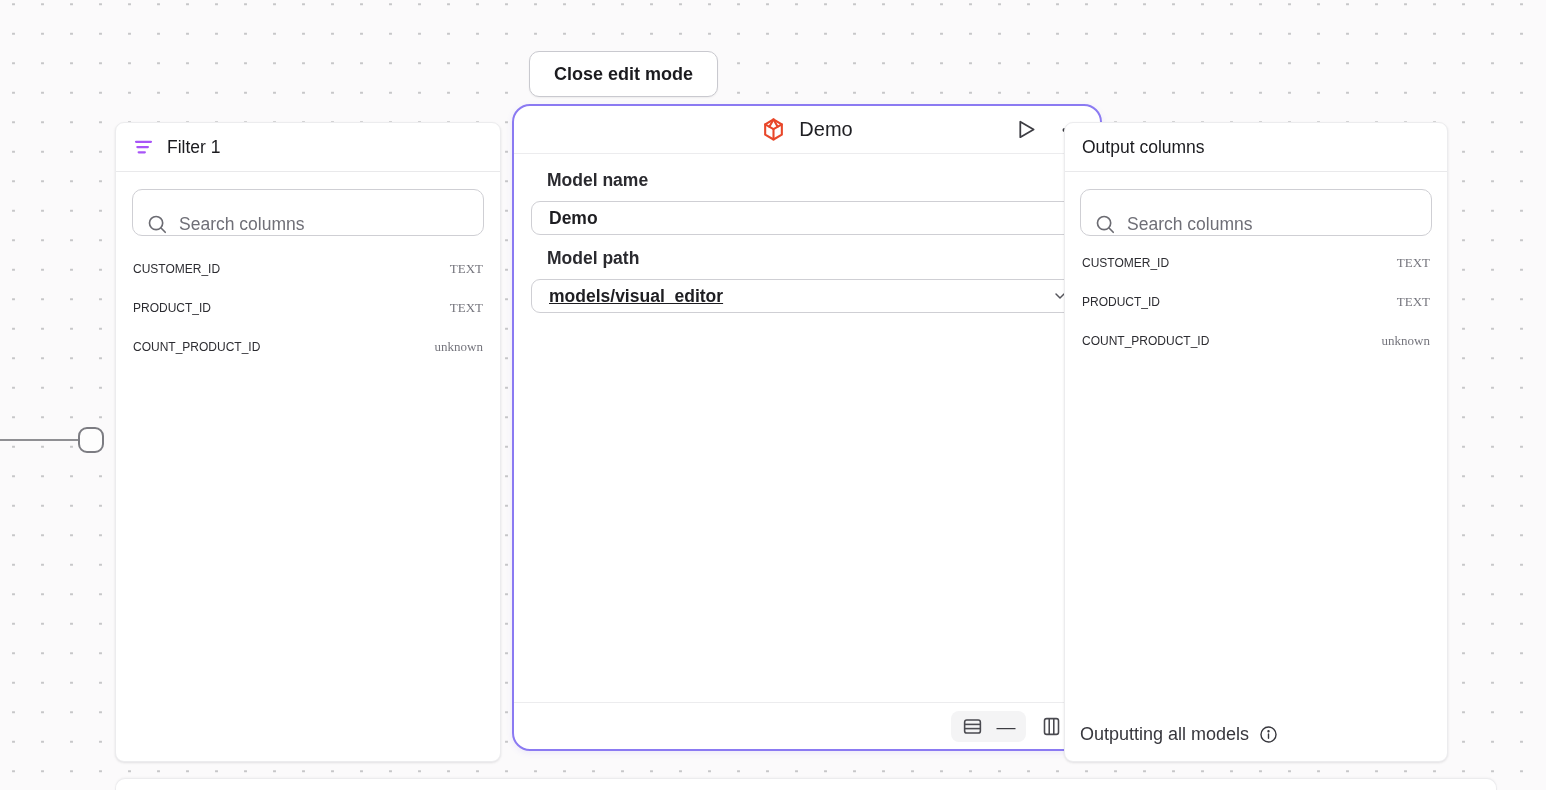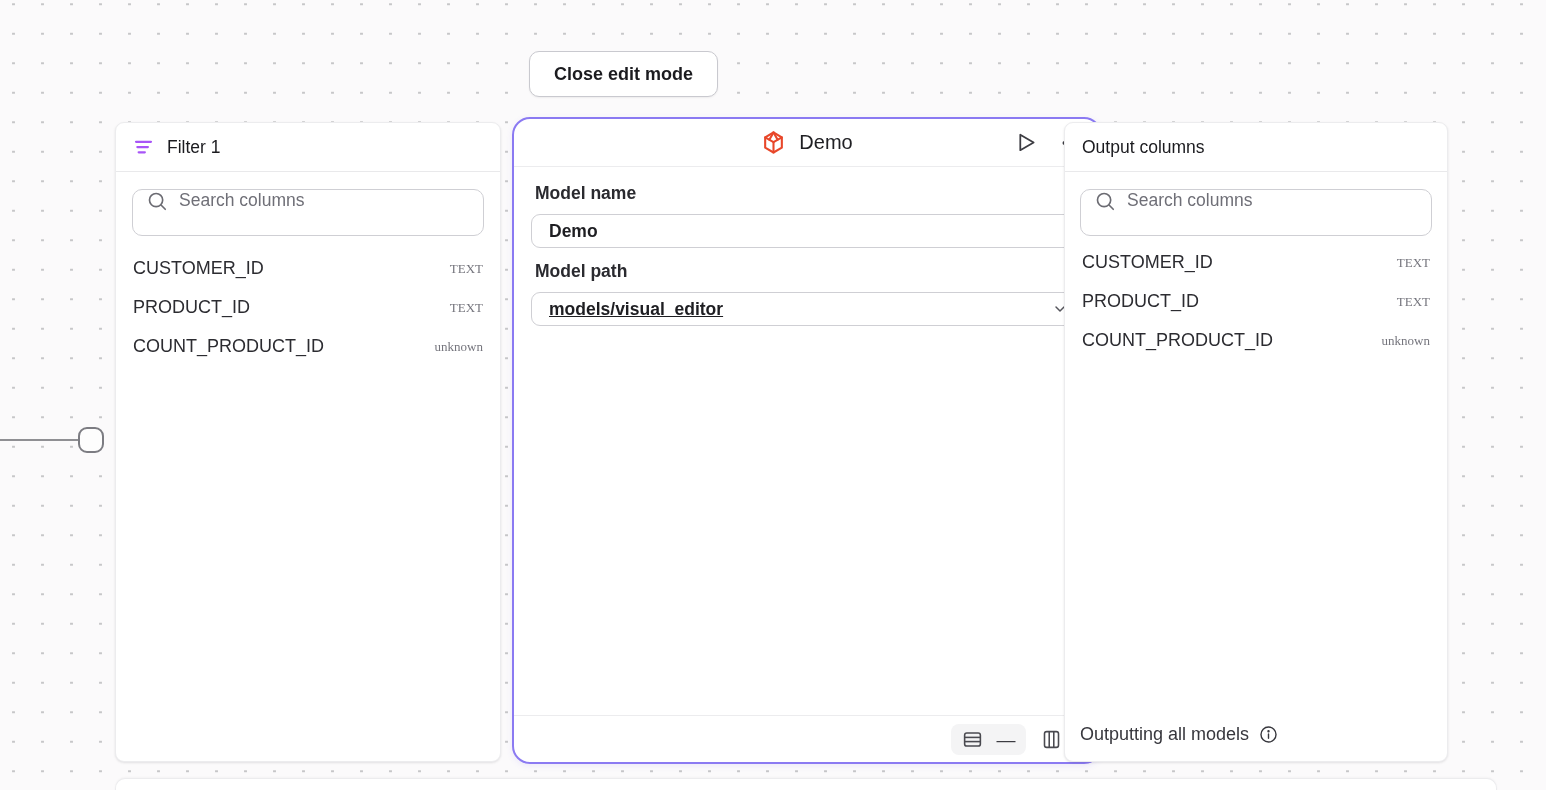--- a/index.html
+++ b/index.html
@@ -42,65 +42,65 @@
     display:flex; flex-direction:column;
   }
   .panel-header {
     height:49px; flex:0 0 49px; border-bottom:1px solid #e9e9eb;
     display:flex; align-items:center; padding:0 17px; gap:13px;text-align:right;
   }
   .panel-title { font-size:17.5px; font-weight:500; color:#1b1b1f; }
 
   .search-box {
     height:47px; border:1px solid #cfcfd4; border-radius:10px;
-    display:flex; align-items:flex-start; padding:0 13px; gap:11px;
+    display:flex; align-items:flex-end; padding:0 13px; gap:11px;
     background:#fff;
   }
   .search-box input {
     border:none; outline:none; flex:1; min-width:0;
     font-family:"Liberation Sans", sans-serif;
     font-size:17.5px; color:#2a2a2e; background:transparent;
   }
   .search-box input::placeholder { color:#6f6f77; }
 
   .col-list { display:flex; flex-direction:column; }
   .col-row {
     height:39px; display:flex; align-items:center;
     justify-content:space-between; padding:0 17px; cursor:default;
   }
-  .col-name { font-size:18px; color:#2c2c31; }
+  .col-name { font-size:12px; color:#2c2c31; }
   .col-type { font-size:13px; color:#75757d;font-family:Liberation Serif, serif; }
 
   
   .filter-panel { left:115px; top:122px; width:386px; height:640px; }
   .filter-panel .search-box { margin:17px 16px 13px 16px; }
 
   
   .model-panel {
-    left:512px; top:117px; width:590px; height:647px;
+    left:512px; top:104px; width:590px; height:647px;
     border:2px solid #8b7af2; border-radius:18px;
     box-shadow:0 2px 6px rgba(110,90,240,0.10);
   }
   .model-header {
     height:48px; flex:0 0 48px; border-bottom:1px solid #ececee;
     display:flex; align-items:center; justify-content:center; gap:13px;
     position:relative;
   }
   .model-title { font-size:20px; font-weight:500; color:#202024; }
   .model-actions {
     position:absolute; right:16px; top:0; height:100%;
     display:flex; align-items:center; gap:22px;
   }
   .icon-btn {
     background:none; border:none; padding:0; cursor:pointer;
     display:flex; align-items:center; justify-content:center;
   }
   .model-body { padding:16px 17px 0 17px; }
   .field-label {
-    font-size:17.5px; font-weight:600; color:#2a2a2f; margin:0 0 10px 4px;
+    font-size:17.5px; font-weight:600; color:#2a2a2f; margin:0 0 10px 16px;
   }
   .text-field {
     height:34px; border:1.5px solid #cfcfd4; border-radius:9px;
     display:flex; align-items:center; padding:0 17px; margin-bottom:13px;
     background:#fff;
   }
   .text-field input {
     border:none; outline:none; flex:1; min-width:0;
     font-family:"Liberation Sans", sans-serif;
     font-size:17.5px; font-weight:700; color:#1e1e22; background:transparent;

